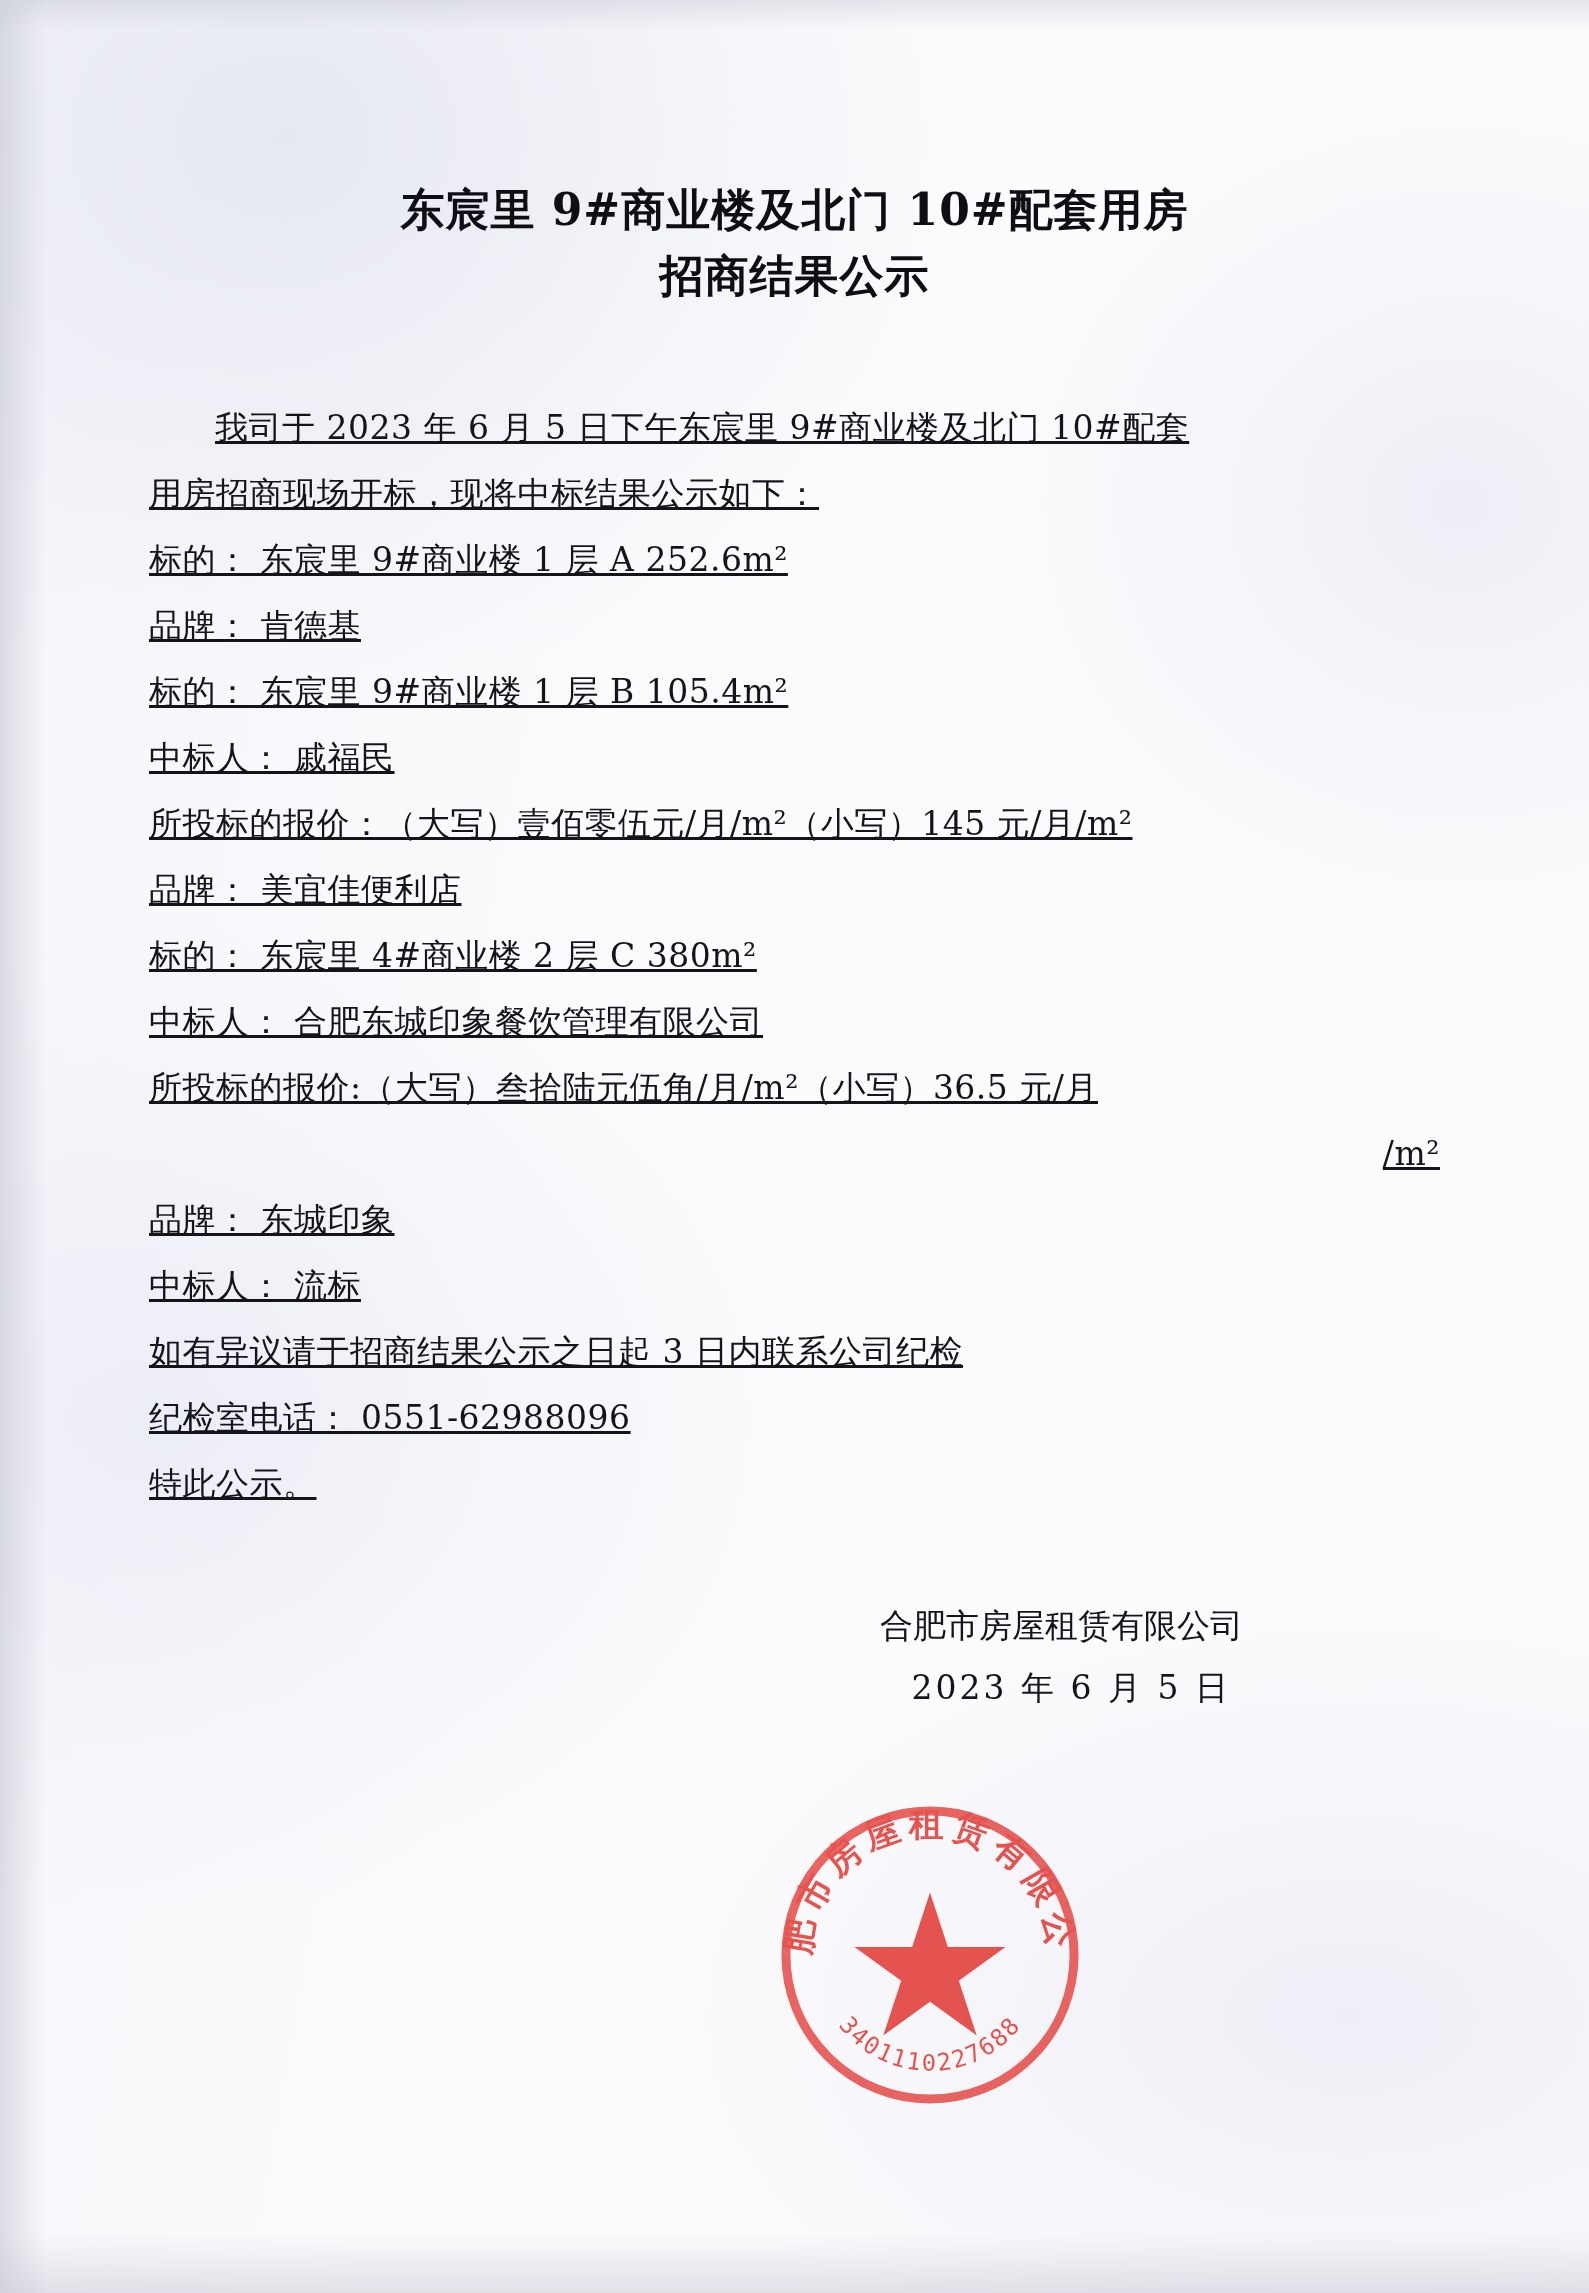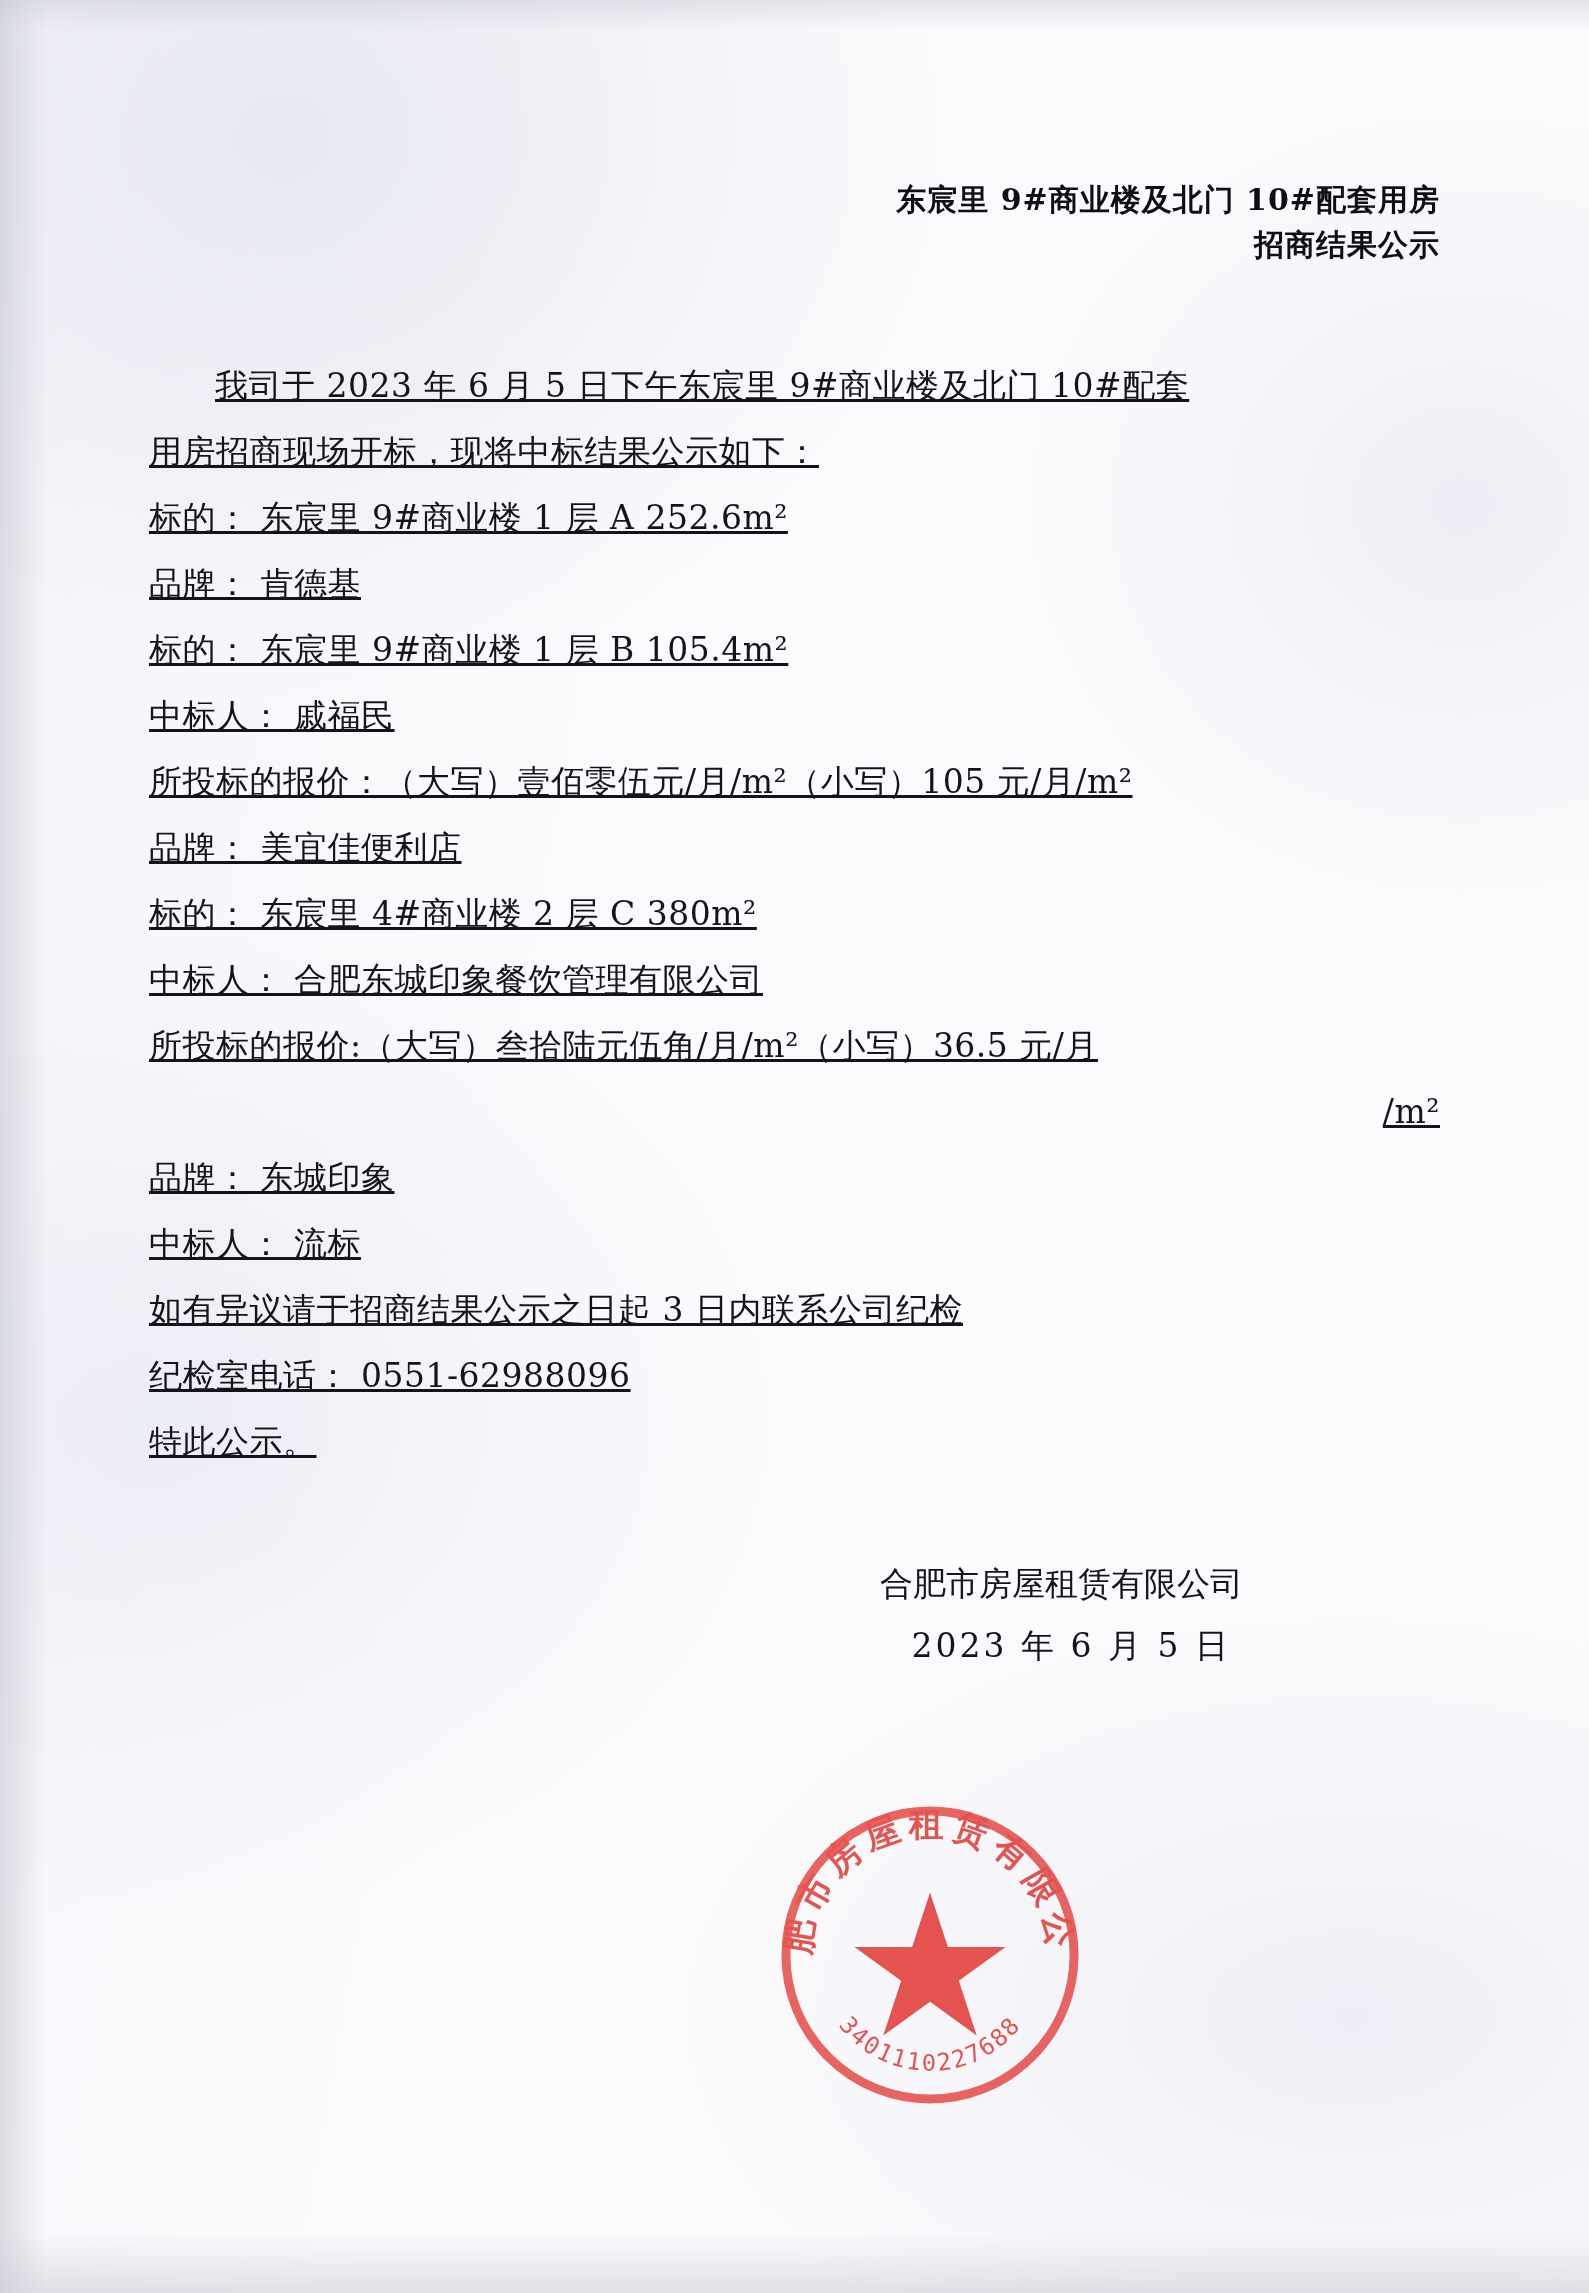--- a/index.html
+++ b/index.html
@@ -47,23 +47,23 @@
     background: linear-gradient(0deg, rgba(198,200,210,0.5), rgba(255,255,255,0));
     pointer-events: none;
   }
 
   .content {
     position: relative;
     padding: 0 149px;
   }
 
   .doc-title {
-    text-align: right;
+    text-align: center;
     font-weight: 700;
-    font-size: 30px;
+    font-size: 44px;
     line-height: 1.5;
     letter-spacing: 1px;
     margin: 0;
     padding-top: 177px;
     color: #0e0e14;
   }
   .doc-title .line2 { display: block; }
 
   .body-text {
     margin-top: 86px;
@@ -127,21 +127,21 @@
     </h1>
 
     <div class="body-text">
       <div class="line para-indent">我司于 2023 年 6 月 5 日下午东宸里 9#商业楼及北门 10#配套</div>
       <div class="line">用房招商现场开标，现将中标结果公示如下：</div>
 
       <div class="line">标的： 东宸里 9#商业楼 1 层 A 252.6m²</div>
       <div class="line">品牌： 肯德基</div>
       <div class="line">标的： 东宸里 9#商业楼 1 层 B 105.4m²</div>
       <div class="line">中标人： 戚福民</div>
-      <div class="line">所投标的报价：（大写）壹佰零伍元/月/m²（小写）105 元/月/m²</div>
+      <div class="line">所投标的报价：（大写）壹佰零伍元/月/m²（小写）145 元/月/m²</div>
       <div class="line">品牌： 美宜佳便利店</div>
       <div class="line">标的： 东宸里 4#商业楼 2 层 C 380m²</div>
       <div class="line">中标人： 合肥东城印象餐饮管理有限公司</div>
       <div class="line">所投标的报价:（大写）叁拾陆元伍角/月/m²（小写）36.5 元/月</div>
       <div class="line sub-indent">/m²</div>
       <div class="line">品牌： 东城印象</div>
       <div class="line">中标人： 流标</div>
       <div class="line">如有异议请于招商结果公示之日起 3 日内联系公司纪检</div>
       <div class="line">纪检室电话： 0551-62988096</div>
       <div class="line">特此公示。</div>

